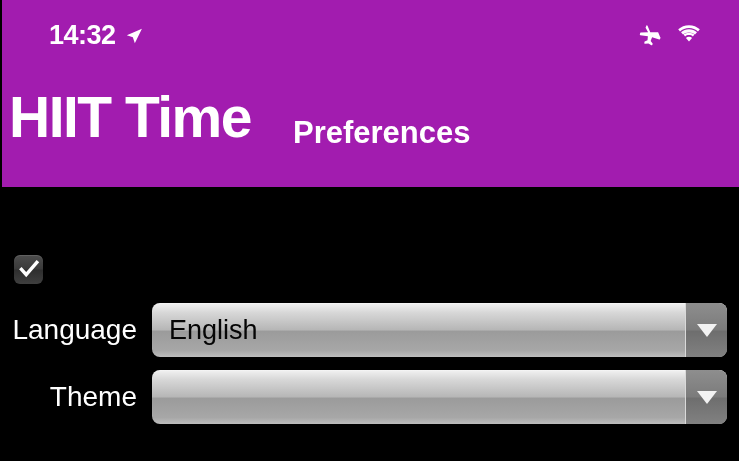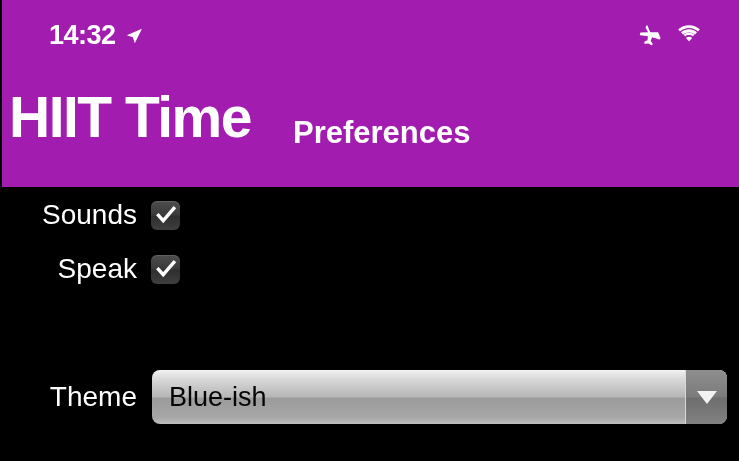--- a/index.html
+++ b/index.html
@@ -238,42 +238,41 @@
   </div>
 
   <div class="titlewrap">
     <div class="app-title">HIIT Time</div>
     <div class="app-subtitle">Preferences</div>
   </div>
 </div>
 
 <div class="content">
 
-  <div class="row row-sounds">
-    <div class="field-label">Sounds</div>
+
+  <div class="row row-speak">
     <div class="checkbox">
       <svg viewBox="0 0 24 24" xmlns="http://www.w3.org/2000/svg">
         <path d="M4.5 12.4 L9.2 17.6 L19.8 5.4" fill="none" stroke="#ffffff" stroke-width="3.4" stroke-linecap="square" stroke-linejoin="miter"></path>
       </svg>
     </div>
   </div>
 
-  <div class="row row-speak">
-    <div class="field-label">Speak</div>
-    <div class="checkbox">
-      <svg viewBox="0 0 24 24" xmlns="http://www.w3.org/2000/svg">
-        <path d="M4.5 12.4 L9.2 17.6 L19.8 5.4" fill="none" stroke="#ffffff" stroke-width="3.4" stroke-linecap="square" stroke-linejoin="miter"></path>
-      </svg>
-    </div>
-  </div>
-
+  <div class="row row-language">
+    <div class="field-label">Language</div>
+    <div class="dropdown">
+      <span class="dropdown-value">English</span>
+      <span class="dropdown-arrowbtn">
+        <span class="arrow-glyph"></span>
+      </span>
+    </div>
+  </div>
 
   <div class="row row-theme">
     <div class="field-label">Theme</div>
     <div class="dropdown">
-      <span class="dropdown-value">Blue-ish</span>
       <span class="dropdown-arrowbtn">
         <span class="arrow-glyph"></span>
       </span>
     </div>
   </div>
 
 </div>
 
 </body></html>

